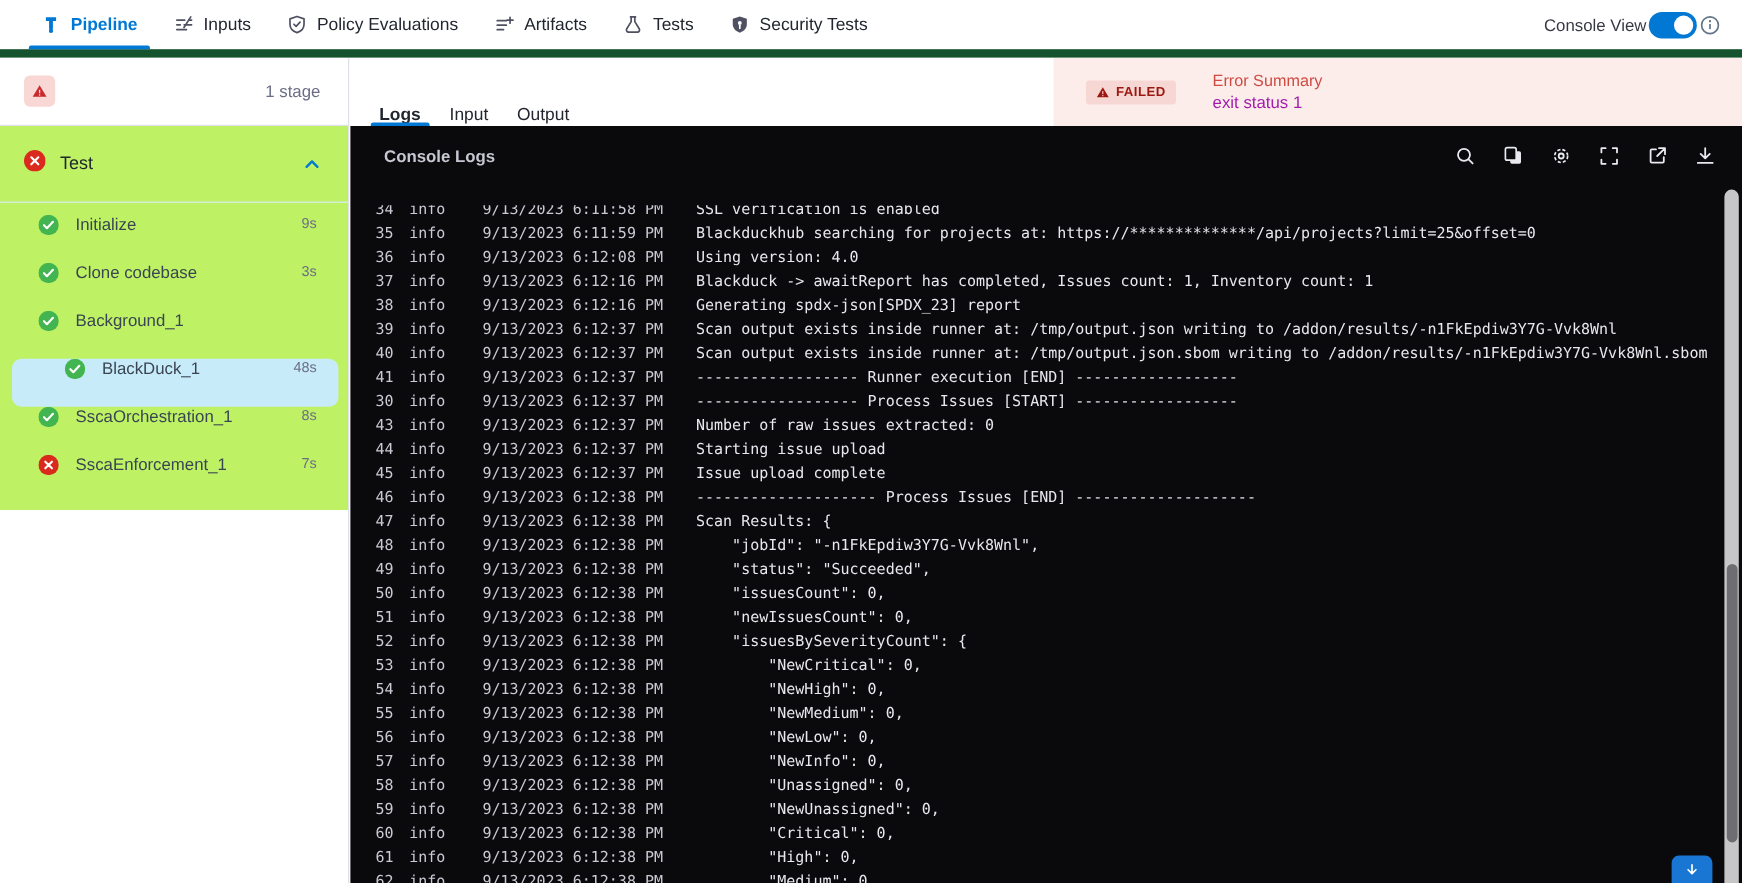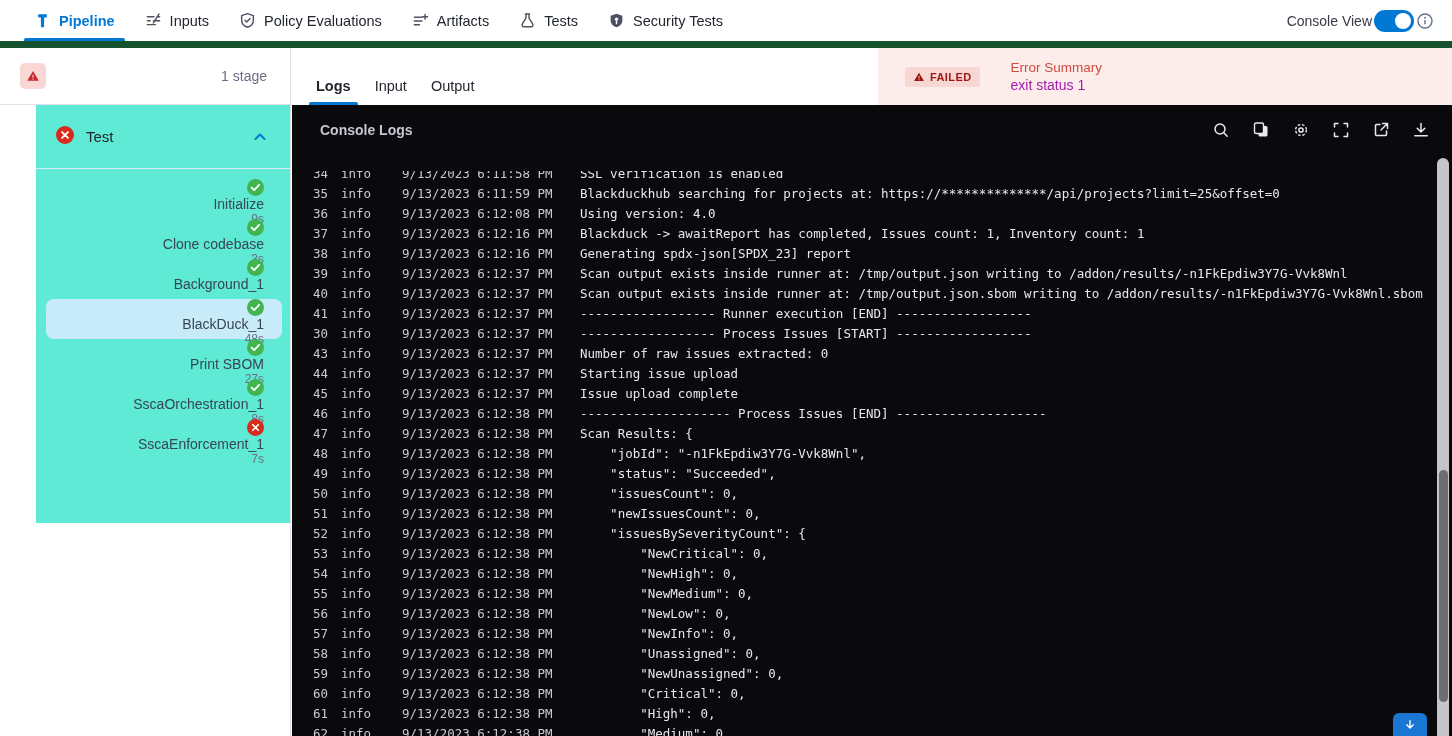--- a/index.html
+++ b/index.html
@@ -24,37 +24,37 @@
   .info-ic { color:#627386; display:flex; cursor:pointer; }
 
   
   .sidebar { position:absolute; left:0; top:48px; width:291px; bottom:0; background:#fff;
     border-right:1px solid #e0e1e8; }
   .sidebar-top { height:57px; border-bottom:1px solid #e0e1e8; display:flex; align-items:center;
     padding:0 23px 0 20px; background:#fff; }
   .warn-box { width:26px; height:26px; border-radius:5px; background:#f8d7d4; display:flex;
     align-items:center; justify-content:center; }
   .stage-count { margin-left:auto; font-size:14px; color:#6b6d85; }
-  .stage-panel { background:#5eead4; height:418px;margin-left:36px; }
+  .stage-panel { background:#bef264; height:320px; }
   .stage-header { height:64px; display:flex; align-items:center; padding:0 22px 0 20px;
     border-bottom:1px solid #d9ecf5; cursor:pointer; }
   .stage-name { margin-left:12px; font-size:15px; color:#22272f; }
   .stage-header .chev { margin-left:auto; display:flex; }
   .steps { padding-top:10px; }
-  .step-row { height:40px; display:flex; align-items:flex-end; padding:0 18px 0 22px;
-    margin:0 8px 0 10px; border-radius:8px; cursor:pointer;flex-direction:column; }
+  .step-row { height:40px; display:flex; align-items:flex-start; padding:0 18px 0 22px;
+    margin:0 8px 0 10px; border-radius:8px; cursor:pointer; }
   .step-row.selected { background:#c8ebfa;padding-left:44px; }
   .step-row .ic { display:flex; width:17px; }
   .step-label { margin-left:14px; font-size:14px; color:#394552; }
   .step-dur { margin-left:auto; font-size:12px; color:#6b6d85; }
 
   
   .main-header { position:absolute; left:292px; top:48px; right:0; height:57px; background:#fff; }
   .log-tabs { display:flex; align-items:flex-end; gap:24px; padding:0 0 0 24px; height:100%; position:absolute; left:0; }
-  .log-tab { font-size:14.5px; color:#22272f; padding-bottom:11px; position:relative; cursor:pointer; }
+  .log-tab { font-size:14.5px; color:#22272f; padding-bottom:1px; position:relative; cursor:pointer; }
   .log-tab.active { font-weight:bold; }
   .log-tab.active::after { content:""; position:absolute; left:-7px; right:-7px; bottom:0;
     height:3px; background:#0278d5; border-radius:2px 2px 0 0; }
   .error-panel { position:absolute; left:586px; right:0; top:0; height:57px; background:#fcecea;
     display:flex; align-items:center; padding-left:27px; }
   .failed-badge { display:flex; align-items:center; gap:5px; background:#f6d7d4; border-radius:3px;
     padding:4px 8px; font-size:11px; font-weight:bold; letter-spacing:.4px; color:#9c1710; }
   .error-texts { margin-left:31px; display:flex; flex-direction:column; gap:2px; }
   .error-title { font-size:13.5px; color:#cf4b42; }
   .error-msg { font-size:14px; color:#a21caf; }
@@ -216,30 +216,20 @@
         </div>
         <div class="step-row selected">
           <span class="ic">
             <svg width="17" height="17" viewBox="0 0 16 16">
               <circle cx="8" cy="8" r="8" fill="#42b450"></circle>
               <path d="M4.4 8.2l2.3 2.3 4.7-5" stroke="#fff" stroke-width="1.7" fill="none" stroke-linecap="round" stroke-linejoin="round"></path>
             </svg>
           </span>
           <span class="step-label">BlackDuck_1</span>
           <span class="step-dur">48s</span>
-        </div>
-        <div class="step-row">
-          <span class="ic">
-            <svg width="17" height="17" viewBox="0 0 16 16">
-              <circle cx="8" cy="8" r="8" fill="#42b450"></circle>
-              <path d="M4.4 8.2l2.3 2.3 4.7-5" stroke="#fff" stroke-width="1.7" fill="none" stroke-linecap="round" stroke-linejoin="round"></path>
-            </svg>
-          </span>
-          <span class="step-label">Print SBOM</span>
-          <span class="step-dur">27s</span>
         </div>
         <div class="step-row">
           <span class="ic">
             <svg width="17" height="17" viewBox="0 0 16 16">
               <circle cx="8" cy="8" r="8" fill="#42b450"></circle>
               <path d="M4.4 8.2l2.3 2.3 4.7-5" stroke="#fff" stroke-width="1.7" fill="none" stroke-linecap="round" stroke-linejoin="round"></path>
             </svg>
           </span>
           <span class="step-label">SscaOrchestration_1</span>
           <span class="step-dur">8s</span>

